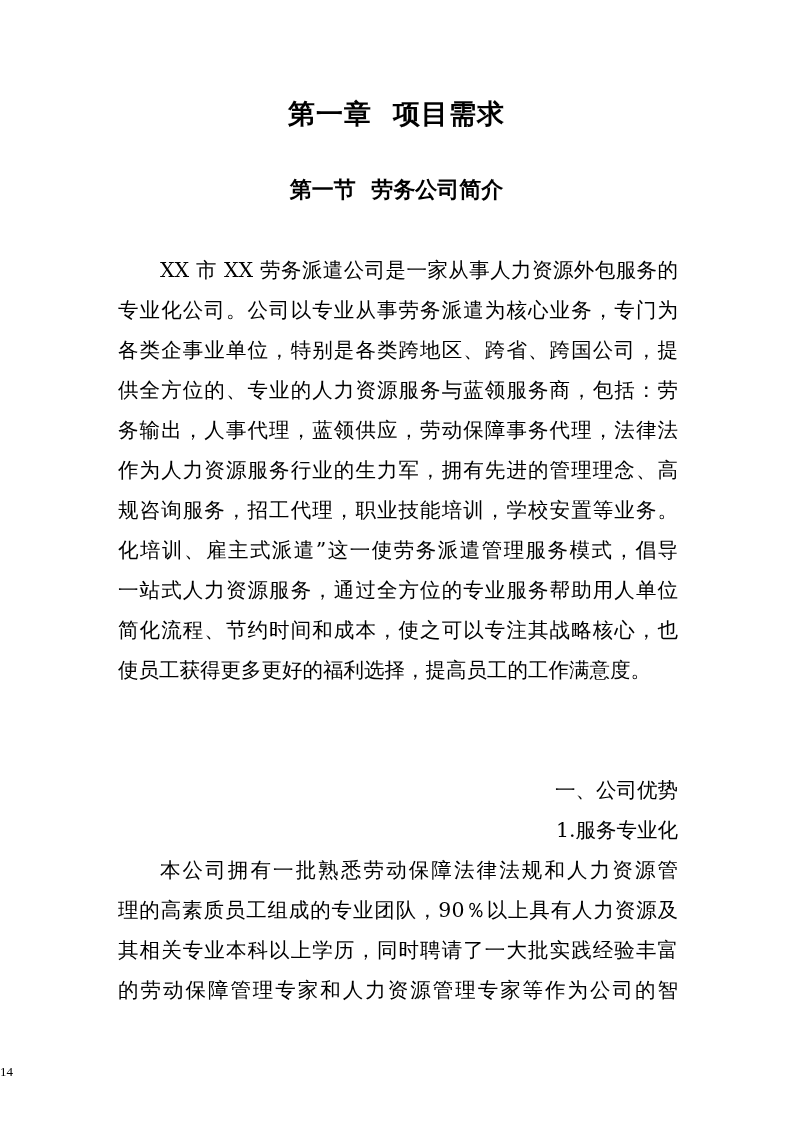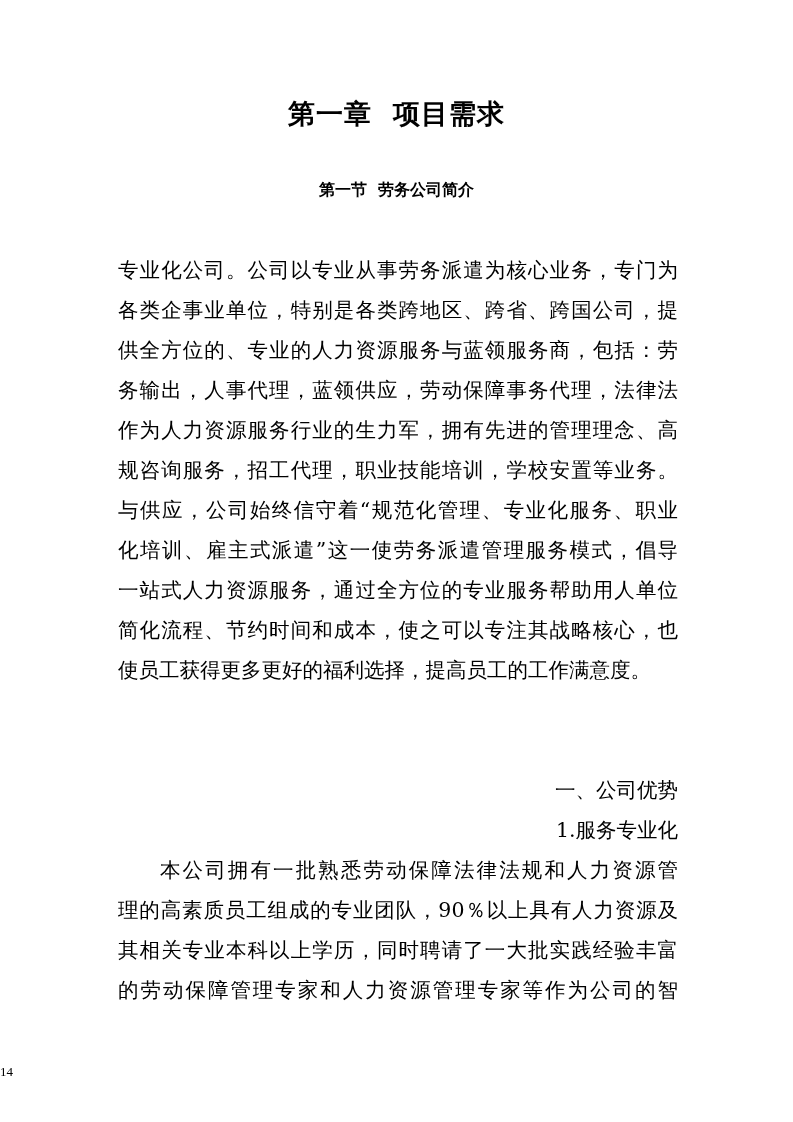--- a/index.html
+++ b/index.html
@@ -36,21 +36,21 @@
       white-space: pre;
     }
     .section-title {
       position: absolute;
       left: 0;
       width: 793px;
       top: 172px;
       text-align: center;
       font-family: "DejaVu Sans", "Liberation Sans", sans-serif;
       font-weight: bold;
-      font-size: 16px;
+      font-size: 22px;
       line-height: 36px;
       white-space: pre;
     }
     .body {
       position: absolute;
       left: 118px;
       width: 560px;
       font-size: 20.5px;
       line-height: 40px;
     }
@@ -92,27 +92,27 @@
 </head>
 <body>
 
 <div class="page">
 
   <div class="chapter-title">第一章  项目需求</div>
 
   <div class="section-title">第一节  劳务公司简介</div>
 
   <div class="body para1">
+    <span class="line indent">XX 市 XX 劳务派遣公司是一家从事人力资源外包服务的</span>
     <span class="line">专业化公司。公司以专业从事劳务派遣为核心业务，专门为</span>
     <span class="line">各类企事业单位，特别是各类跨地区、跨省、跨国公司，提</span>
     <span class="line">供全方位的、专业的人力资源服务与蓝领服务商，包括：劳</span>
     <span class="line">务输出，人事代理，蓝领供应，劳动保障事务代理，法律法</span>
     <span class="line">作为人力资源服务行业的生力军，拥有先进的管理理念、高</span>
     <span class="line">规咨询服务，招工代理，职业技能培训，学校安置等业务。</span>
-    <span class="line">与供应，公司始终信守着“规范化管理、专业化服务、职业</span>
     <span class="line">化培训、雇主式派遣”这一使劳务派遣管理服务模式，倡导</span>
     <span class="line">一站式人力资源服务，通过全方位的专业服务帮助用人单位</span>
     <span class="line">简化流程、节约时间和成本，使之可以专注其战略核心，也</span>
     <span class="line last">使员工获得更多更好的福利选择，提高员工的工作满意度。</span>
   </div>
 
   <div class="body heading-block">
     <span class="heading-line">一、公司优势</span>
     <span class="heading-line">1.服务专业化</span>
   </div>

